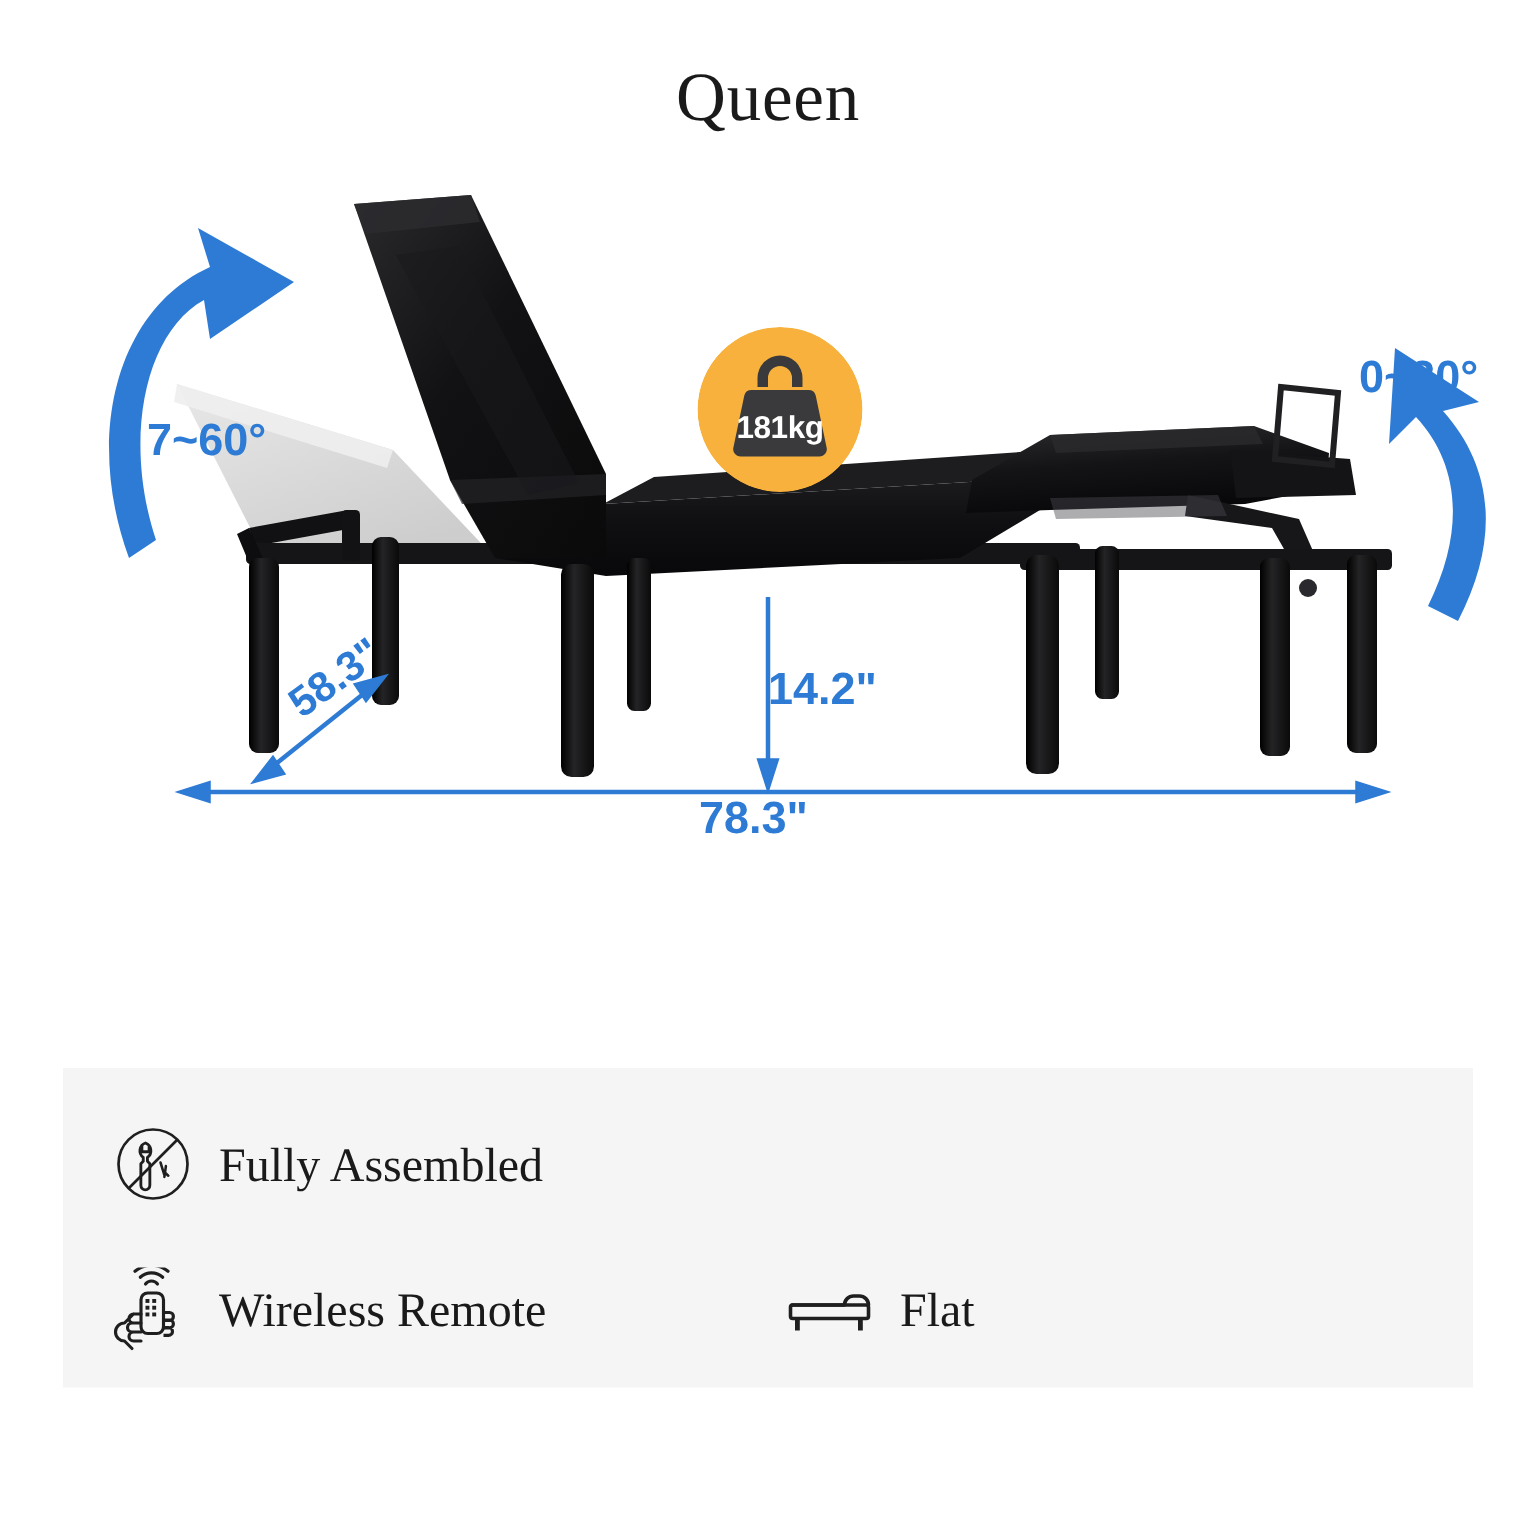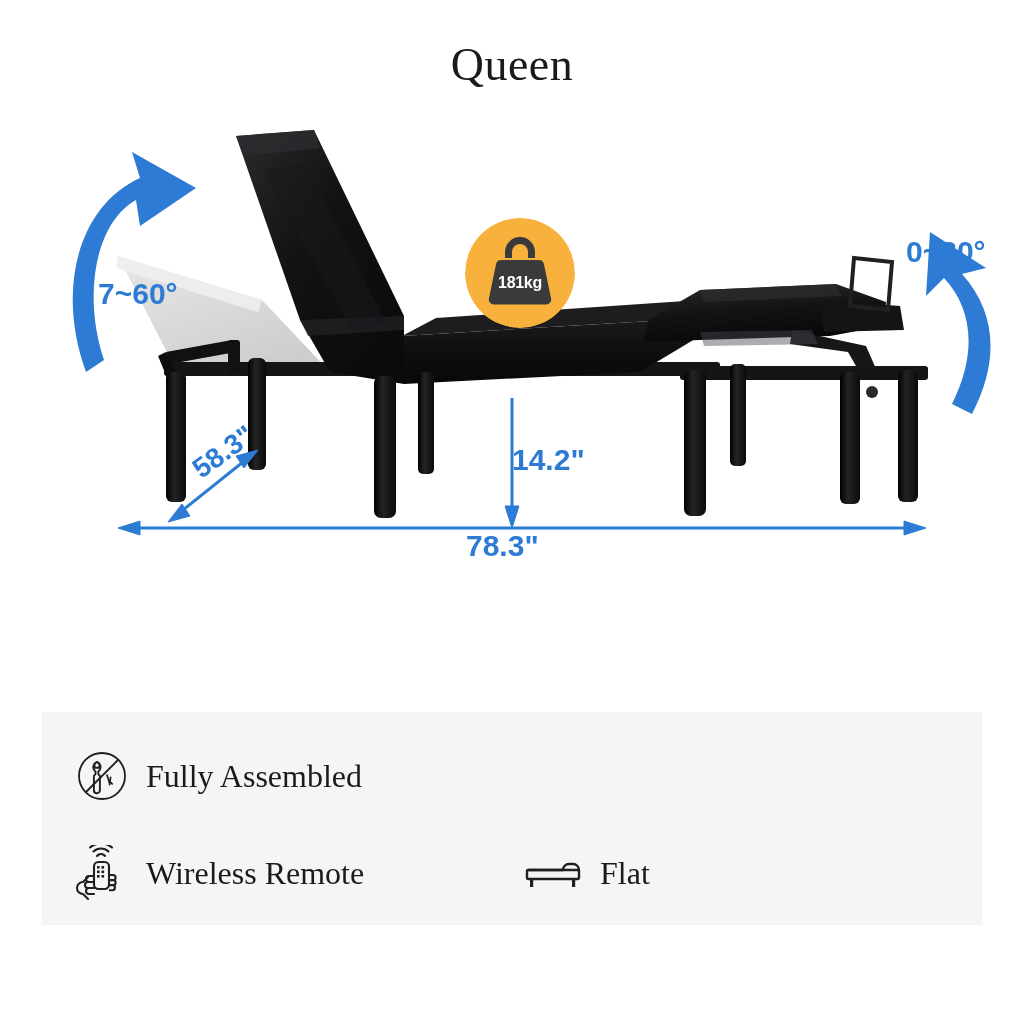--- a/index.html
+++ b/index.html
@@ -64,21 +64,21 @@
     left: 0; top: 0;
     width: 110px; height: 110px;
   }
   .weight-badge .wlabel {
     position: absolute;
     left: 0;
     top: 56px;
     width: 110px;
     text-align: center;
     font-family: "Liberation Sans", "DejaVu Sans", sans-serif;
-    font-size: 16px;
+    font-size: 21px;
     font-weight: bold;
     color: #ffffff;
     letter-spacing: -0.3px;
     pointer-events: none;
   }
 
   
   .dim-text {
     position: absolute;
     font-family: "Liberation Sans", "DejaVu Sans", sans-serif;

